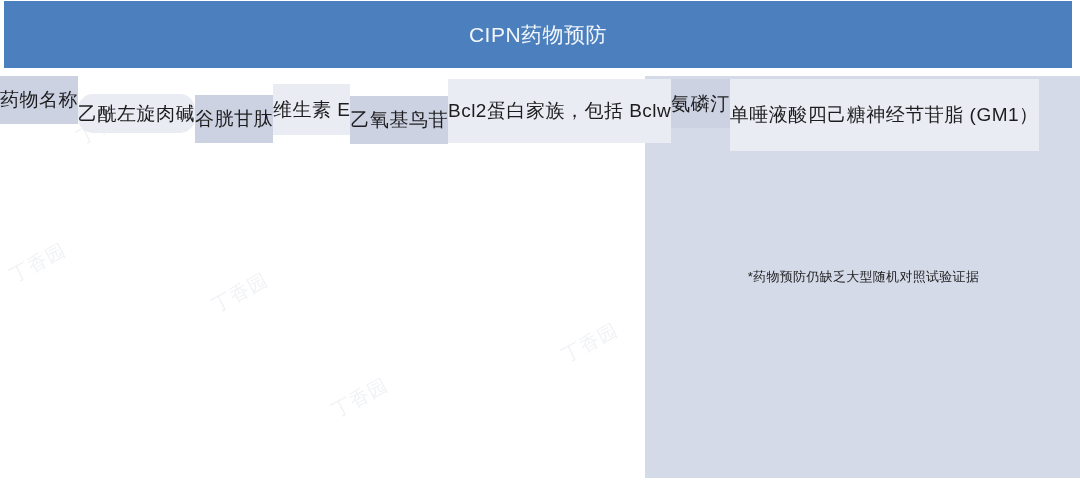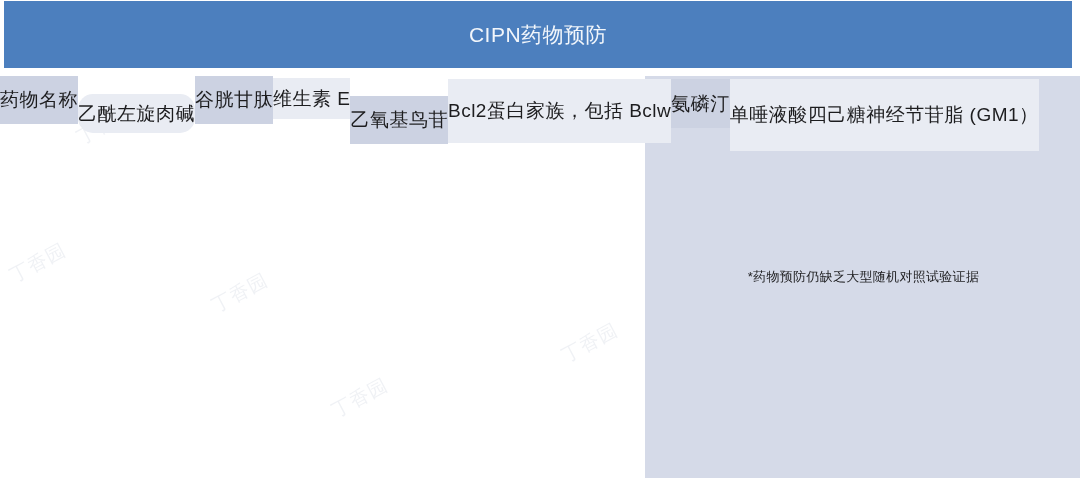--- a/index.html
+++ b/index.html
@@ -87,22 +87,22 @@
     font-size: 19px;
     letter-spacing: 0.5px;
     box-sizing: border-box;
     position: relative;
   }
   .row.dark  { background: #ccd2e2; }
   .row.light { background: #e9ecf3; }
 
   .row.r0 { height: 48px; margin-top: 0; }
   .row.r1 { height: 39px; margin-top: 18px; border-radius: 15px; }
-  .row.r2 { height: 48px; margin-top: 0; }
-  .row.r3 { height: 41px; margin-top: 2px; }
+  .row.r2 { height: 48px; margin-top: 19px; }
+  .row.r3 { height: 51px; margin-top: 8px; }
   .row.r4 { height: 48px; margin-top: 20px; }
   .row.r5 { height: 64px; margin-top: 3px; justify-content: center; }
   .row.r6 { height: 49px; margin-top: 3px; }
   .row.r7 { height: 72px; margin-top: 3px; }
 
   .gap-col {
     width: 8px;
     background: #ffffff;
   }
 

